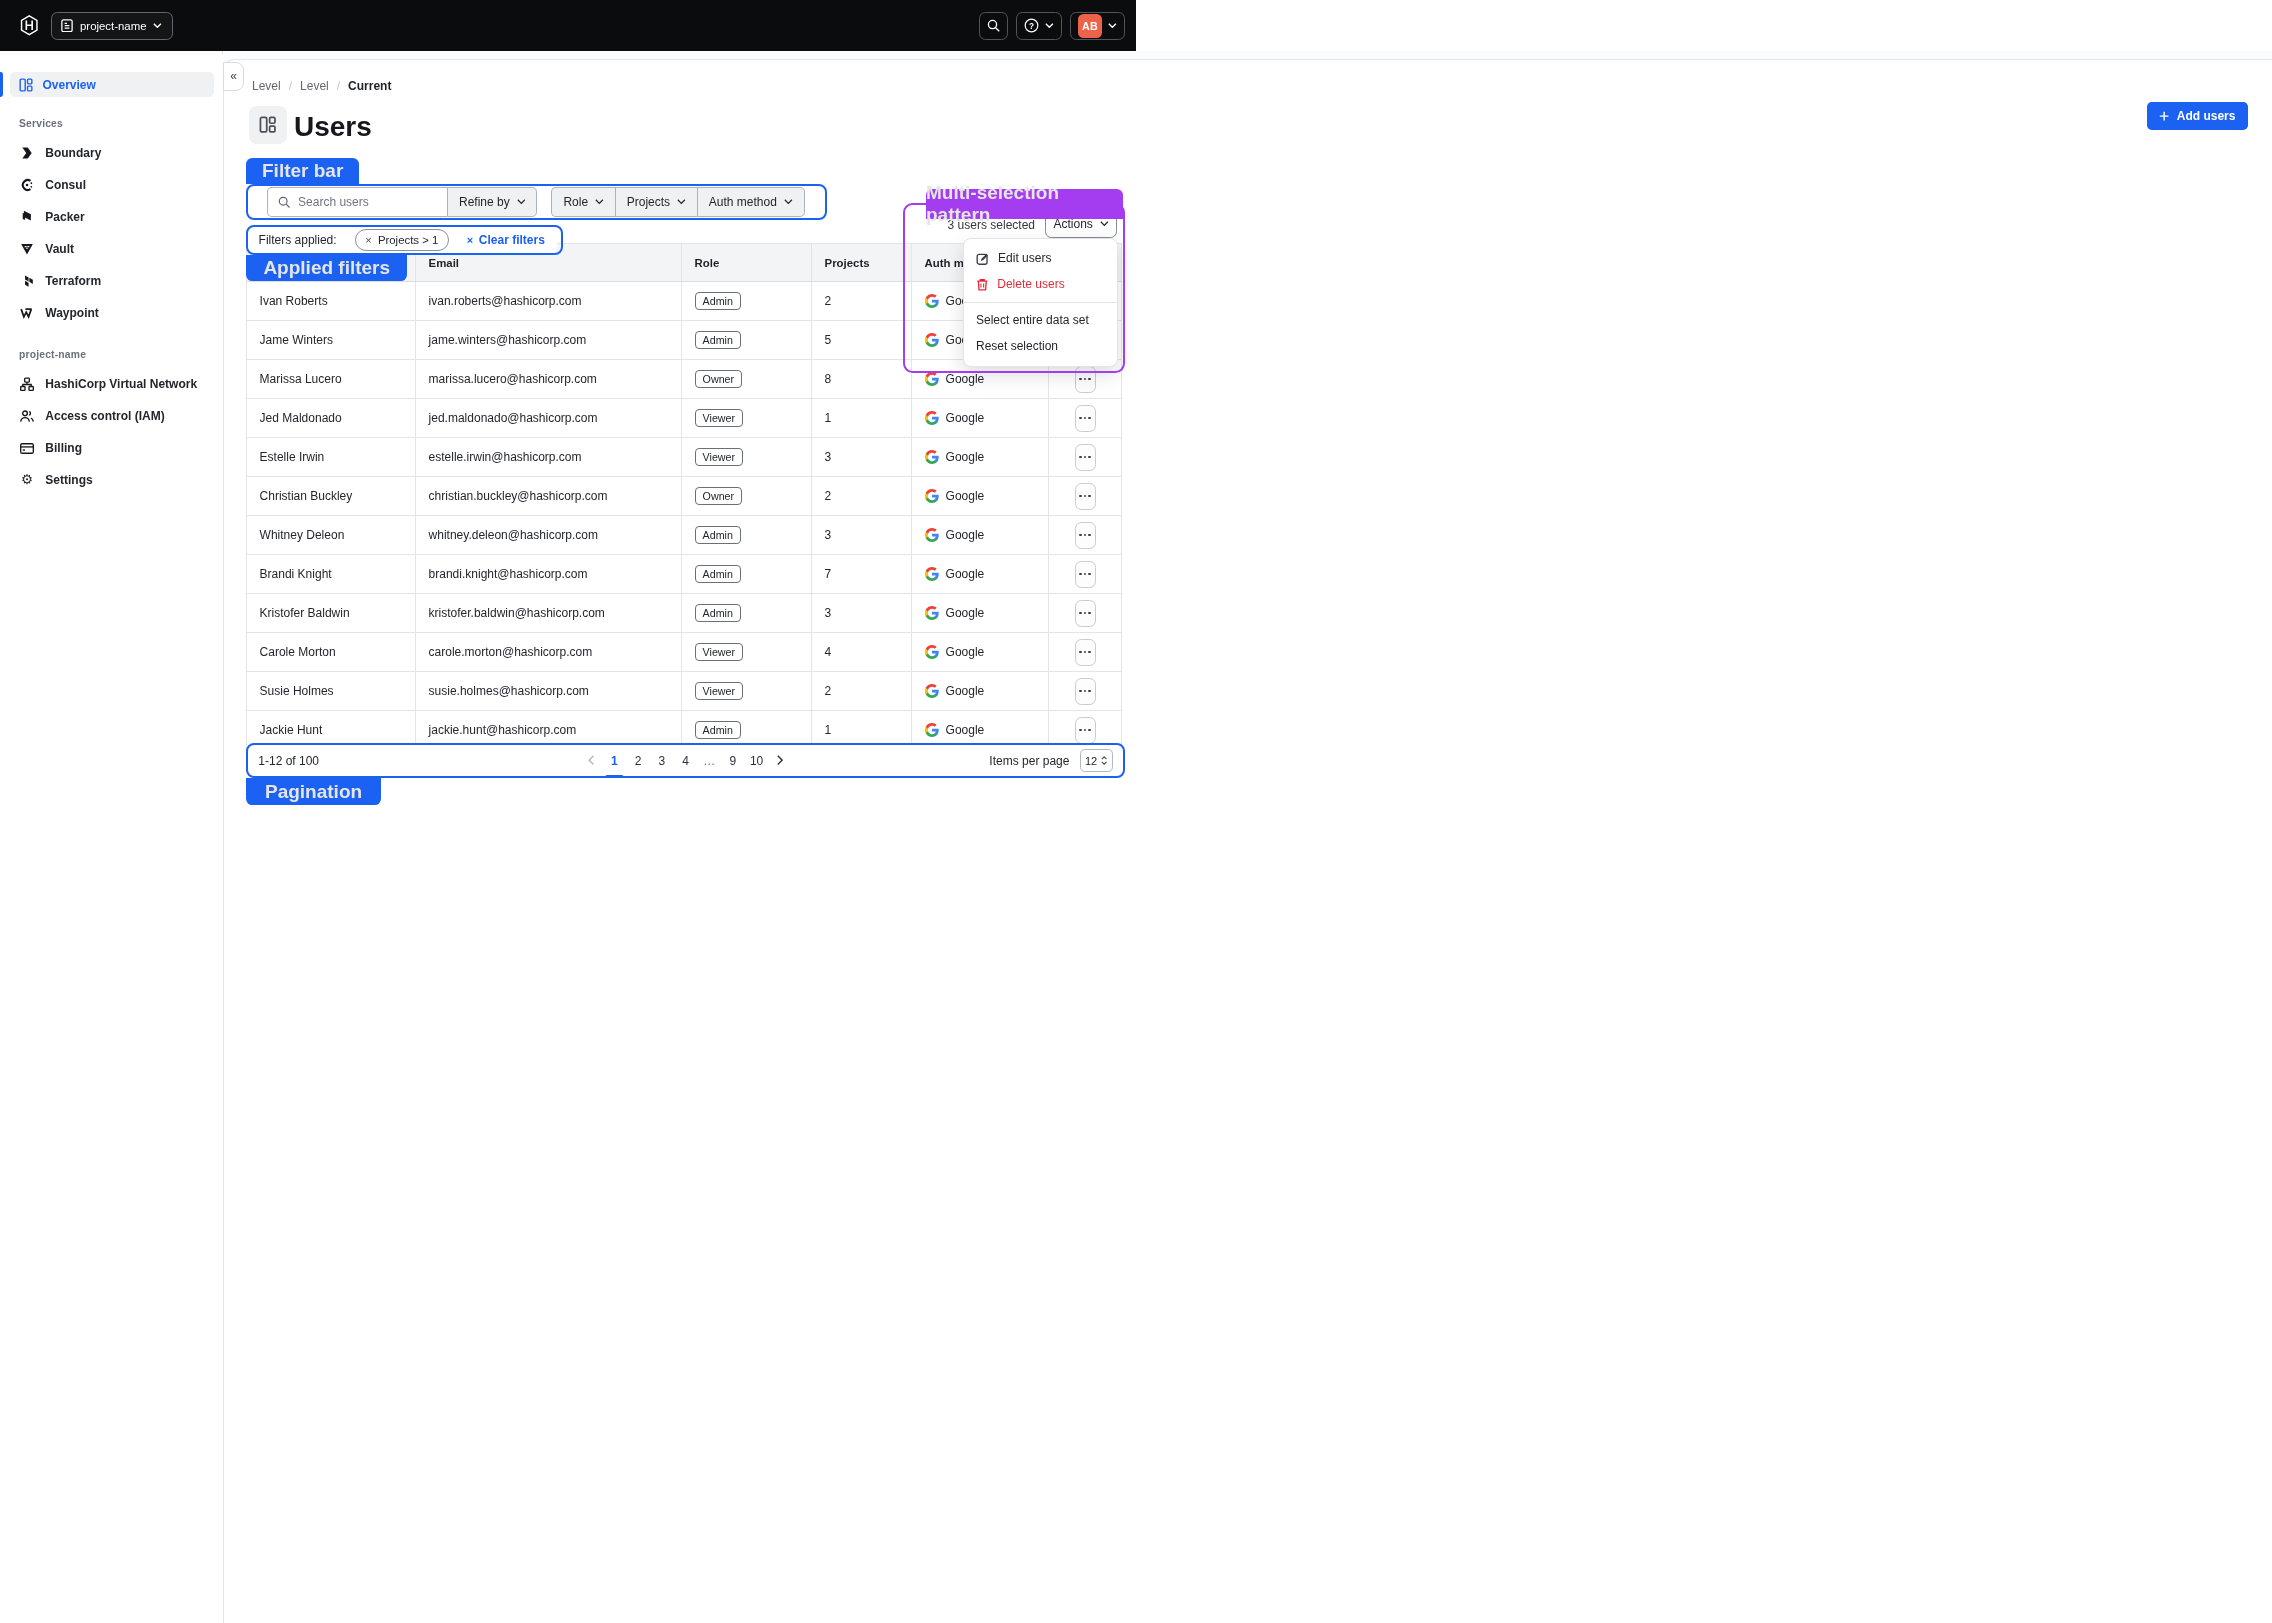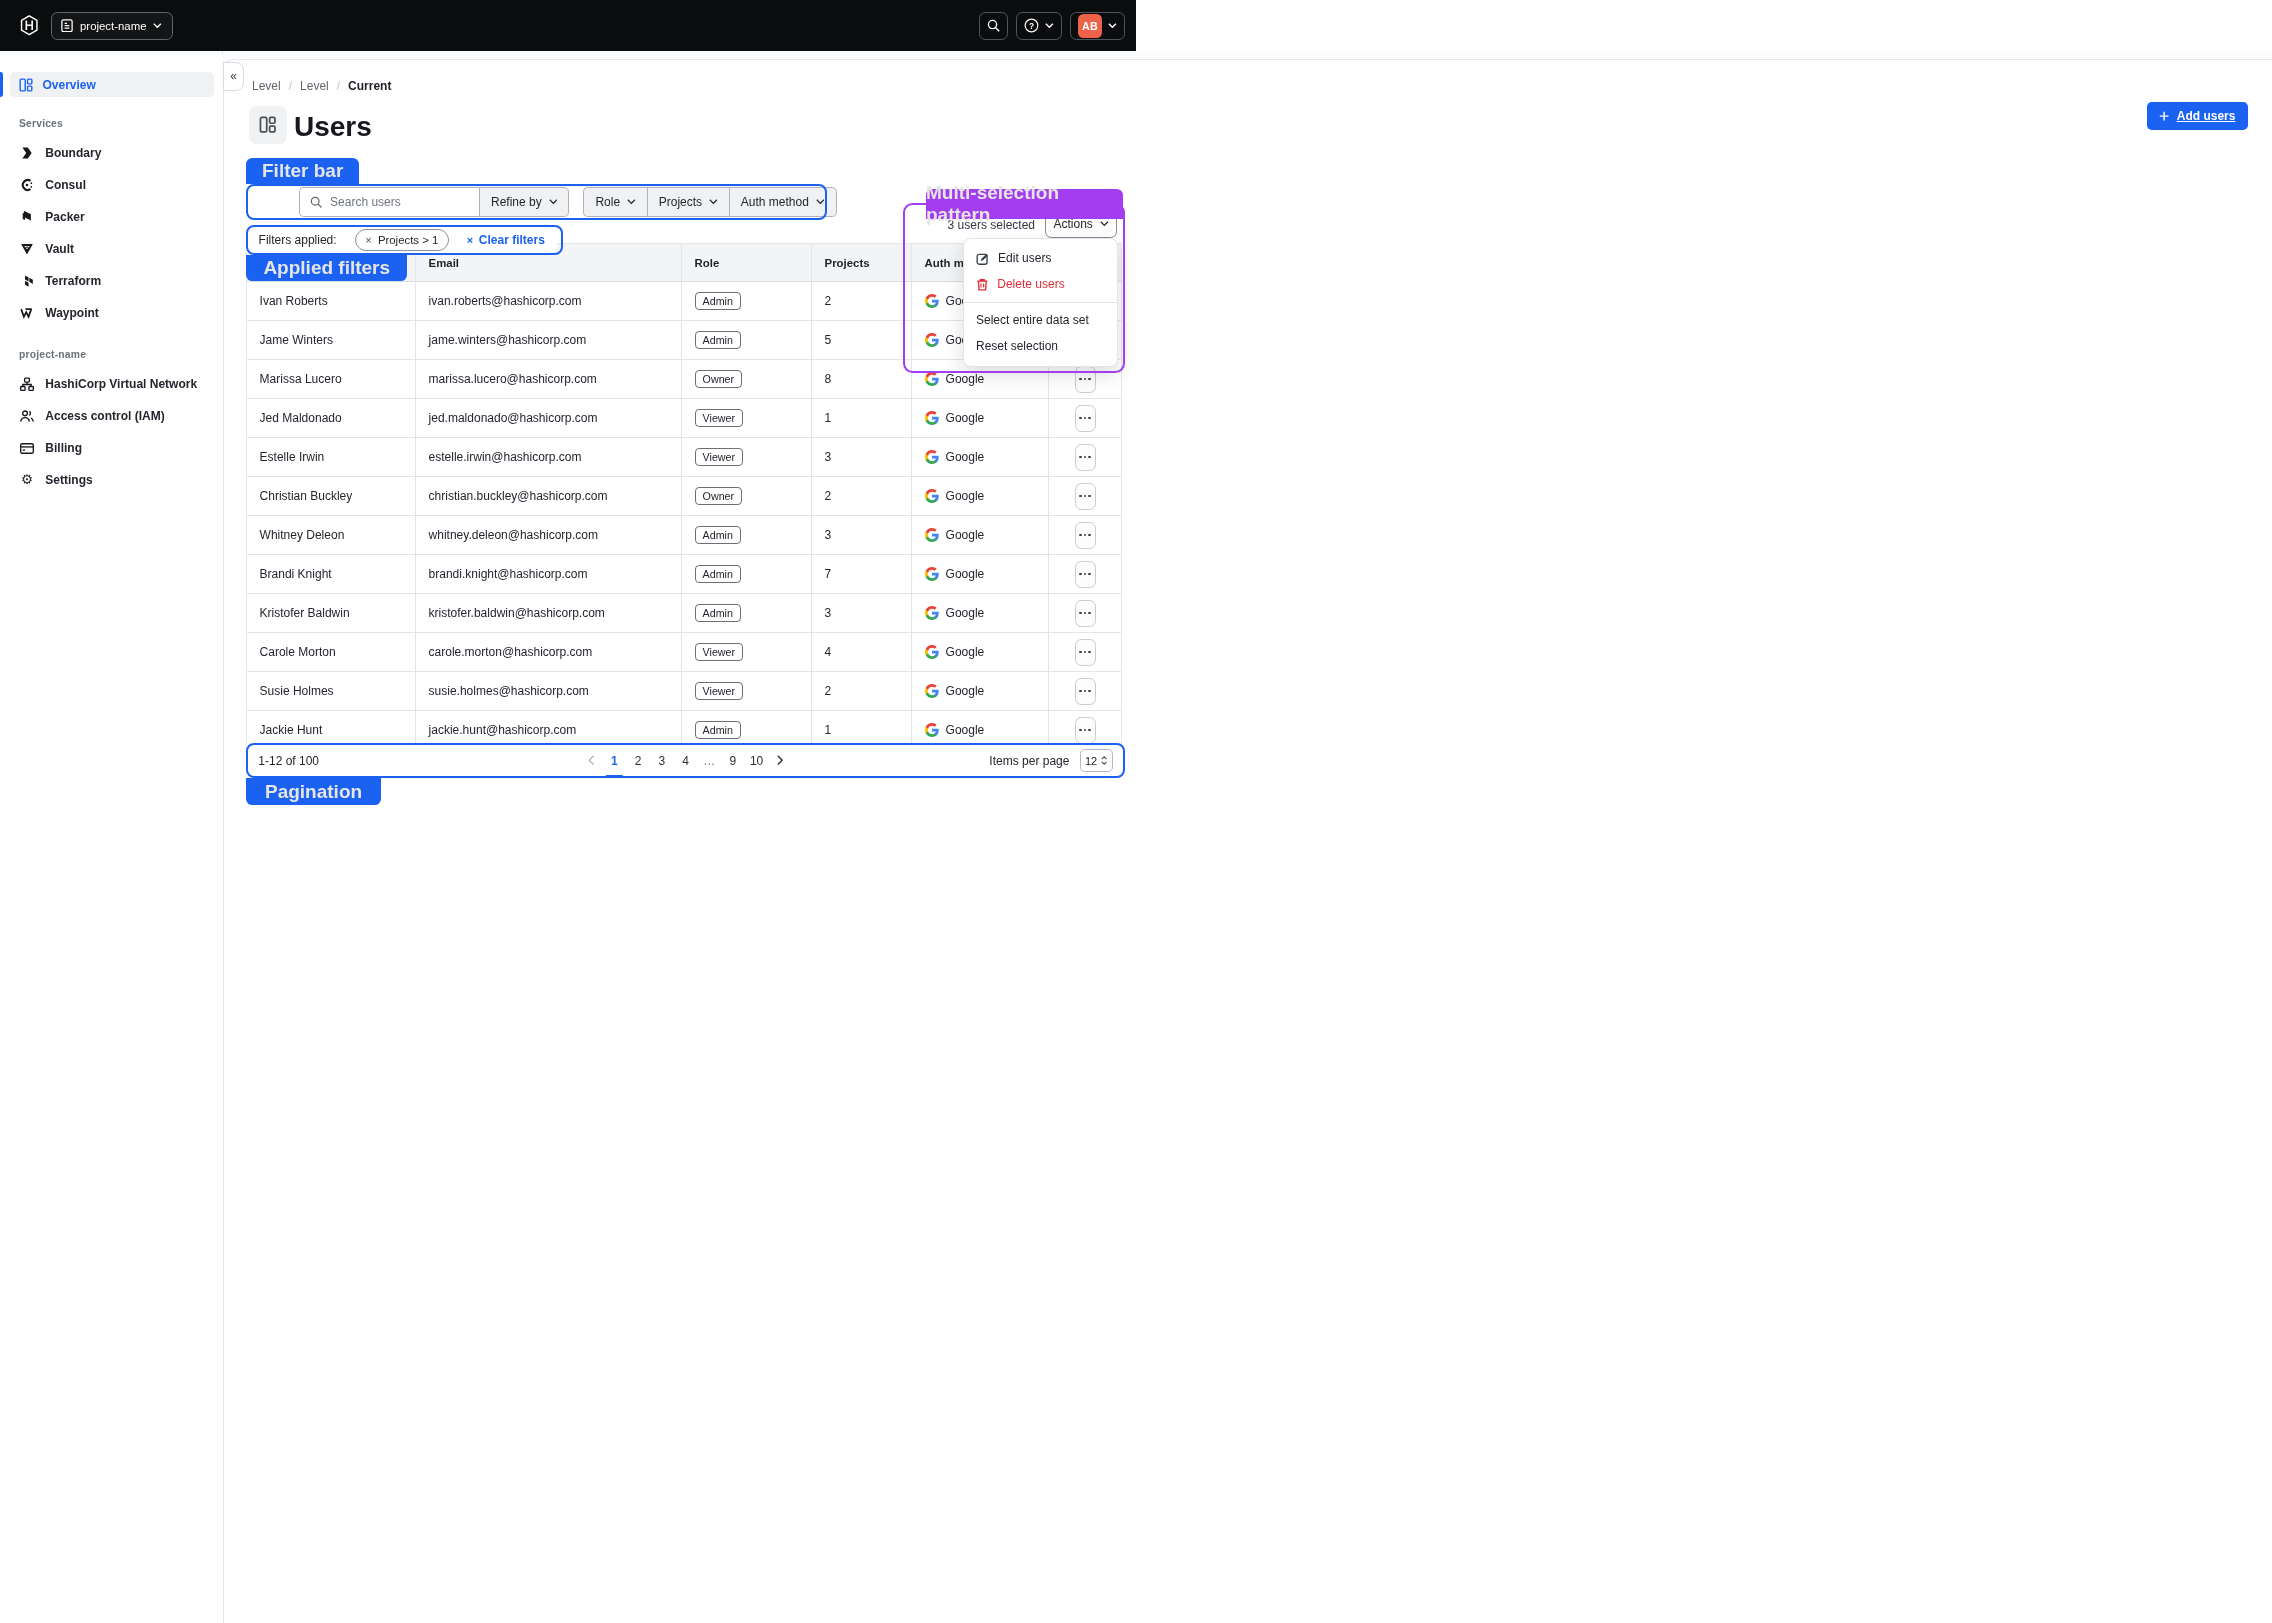--- a/index.html
+++ b/index.html
@@ -40,32 +40,32 @@
   .collapse-btn { position:absolute; left:-0.8px; top:1.6px; width:21px; height:29px; background:#fff;
     border:0.8px solid #d9dbdf; border-radius:0 8px 8px 0; color:#3c4048; font-size:12px; display:flex;
     align-items:center; justify-content:center; }
   .breadcrumb { position:absolute; left:28px; top:19px; font-size:12px; color:#62676f; display:flex; gap:8px; align-items:center; }
   .breadcrumb .sep { color:#c4c8ce; }
   .breadcrumb .current { color:#1d2128; font-weight:600; }
   .title-icon { position:absolute; left:25px; top:46px; width:38px; height:38px; background:#f0f1f3;
     border-radius:8px; display:flex; align-items:center; justify-content:center; }
   .page-title { position:absolute; left:70px; top:51px; font-size:28px; font-weight:700; color:#16181d; }
   .btn-primary { position:absolute; top:42px; right:24px; height:28px; display:flex; align-items:center; gap:7px;
-    border:none; border-radius:4.7px; color:#fff; font-size:12px; font-weight:600; padding:0 12.6px;text-decoration:underline; }
+    border:none; border-radius:4.7px; color:#fff; font-size:12px; font-weight:600; padding:0 12.6px; }
 
   
   .ann-label { position:absolute; color:#e5e5e5; font-size:19px; font-weight:700; display:flex;
     align-items:center; justify-content:center; z-index:45; }
   .ann-top { border-radius:6.3px 6.3px 0 0; }
   .ann-bottom { border-radius:0 0 6.3px 6.3px; }
   .ann-box { position:absolute; border:2.4px solid; border-radius:8px; pointer-events:none; z-index:44; background:transparent; }
 
   
   .filter-row { position:absolute; left:22px; top:124px; height:36px; display:inline-flex; align-items:center;
-    gap:14px; padding:0 21px; z-index:5;margin-left:32px; }
+    gap:14px; padding:0 21px; z-index:5; }
   .search-group { display:flex; height:30px; }
   .search-input { width:180px; height:30px; border:0.8px solid #aeb2ba; border-right:none; border-radius:4.7px 0 0 4.7px;
     display:flex; align-items:center; gap:8px; padding:0 9.5px; background:#fff; }
   .search-input input { border:none; outline:none; font-size:12px; width:100%; font-family:inherit; color:#23262d; }
   .search-input input::placeholder { color:#6f747e; }
   .ctl-btn { height:30px; background:#f0f1f3; border:0.8px solid #aeb2ba; color:#23262d; font-size:12px;
     display:flex; align-items:center; gap:7px; padding:0 11px; }
   .refine { border-radius:0 4.7px 4.7px 0; }
   .seg-group { display:flex; height:30px; }
   .seg-group .ctl-btn { border-right-width:0; }

